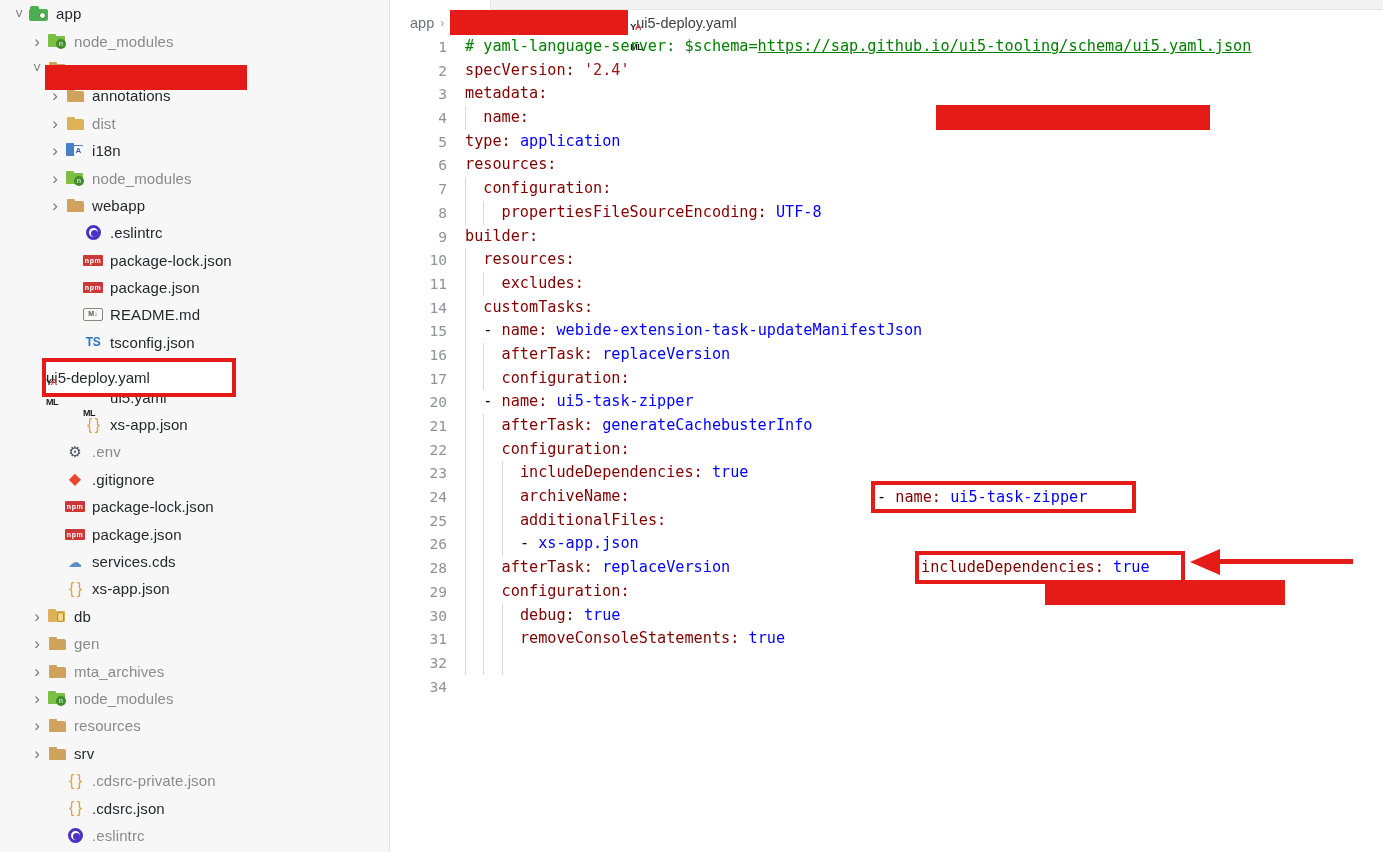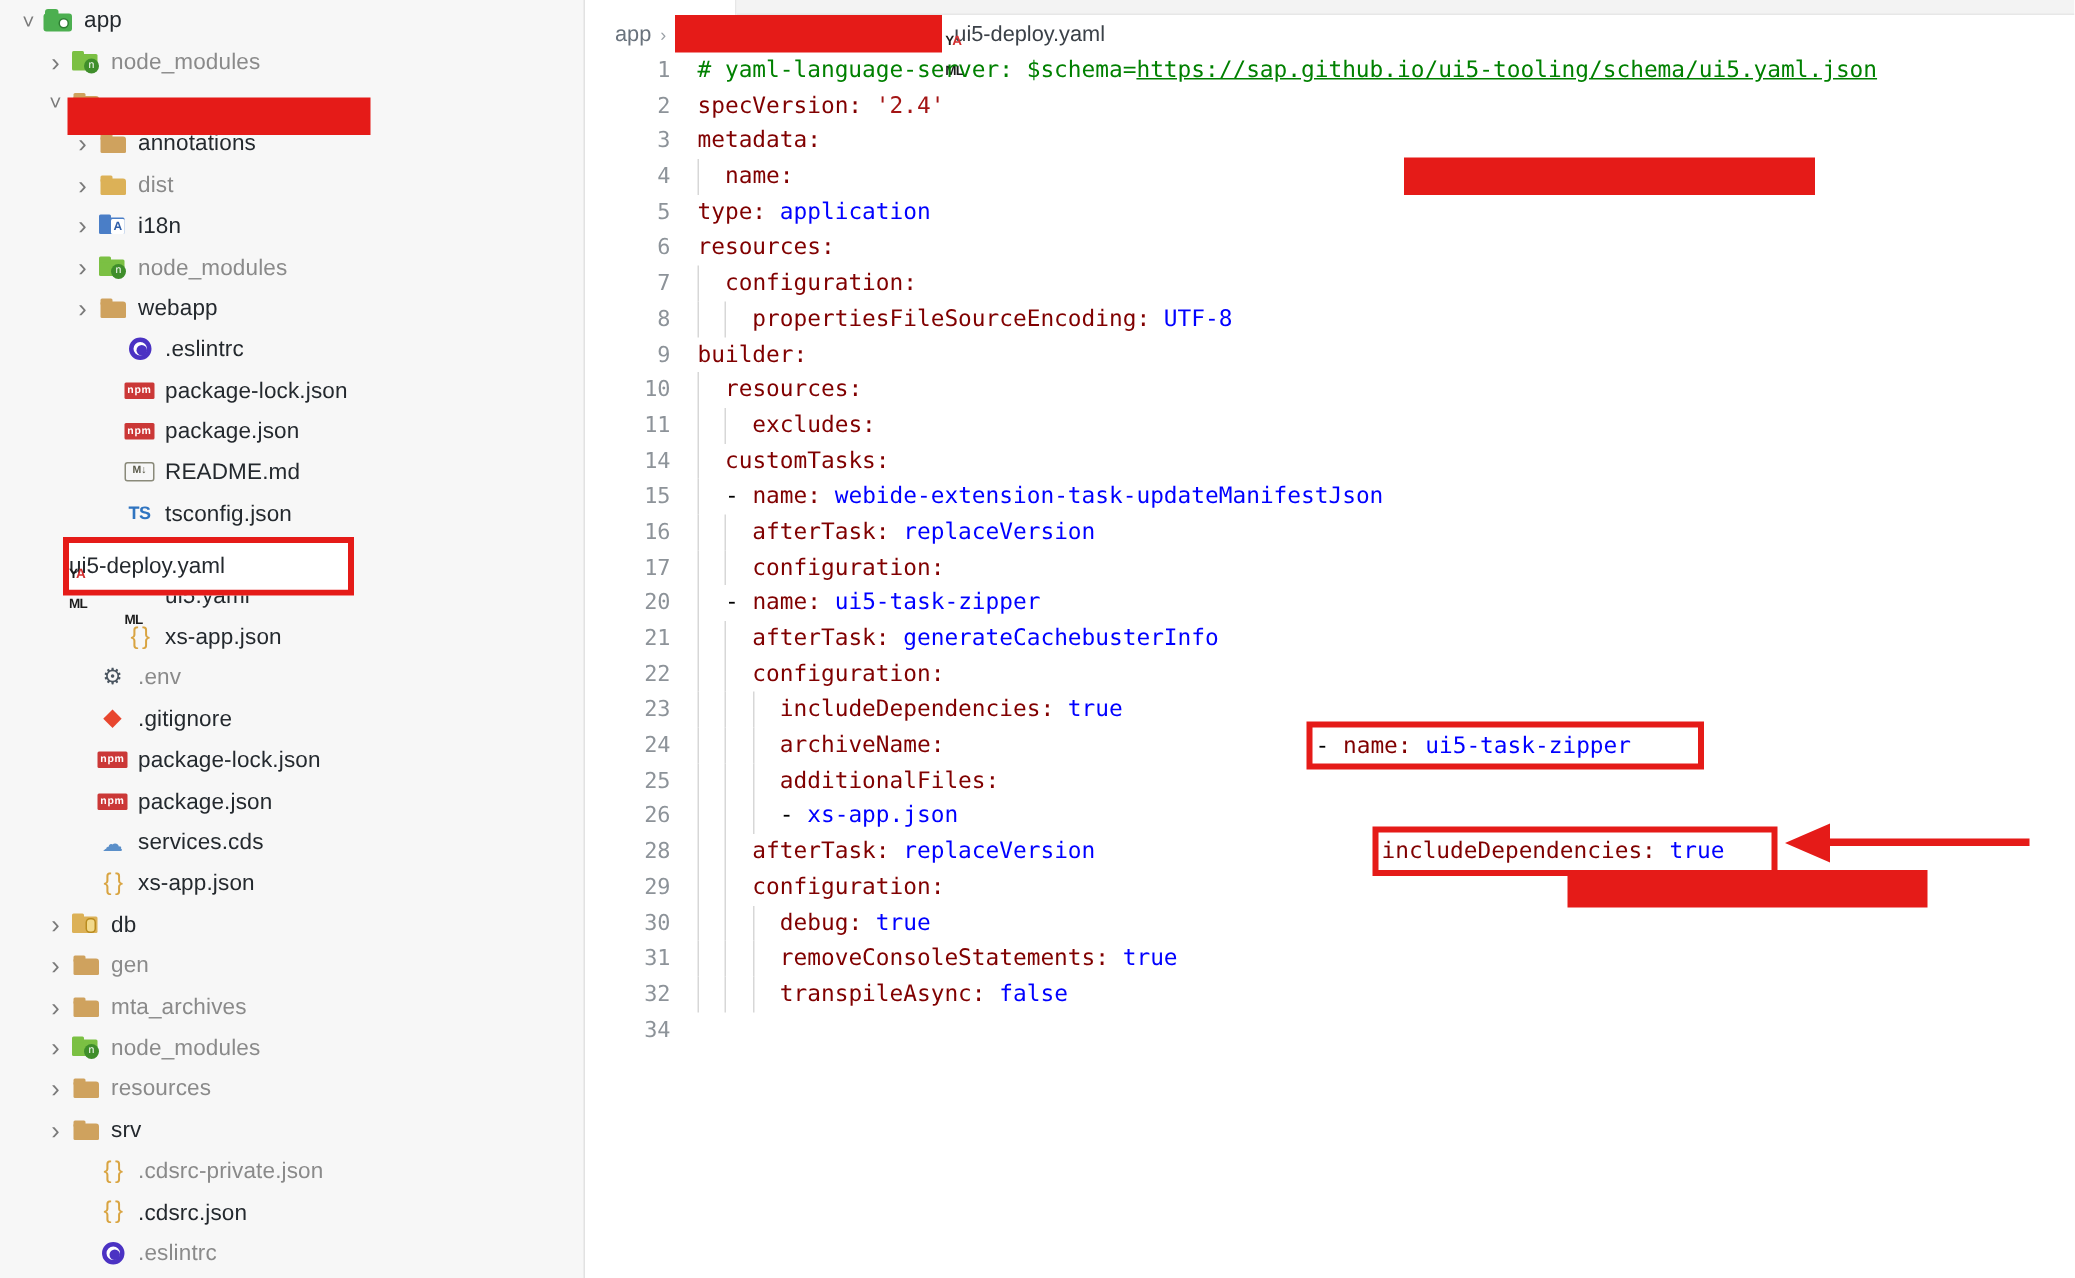--- a/index.html
+++ b/index.html
@@ -497,21 +497,21 @@
         <div class="cline"><span class="lnum">21</span><span class="guide" style="left: 75px;"></span><span class="guide" style="left: 93.26px;"></span><span class="ctext">    <span class="k">afterTask:</span> <span class="v">generateCachebusterInfo</span></span></div>
         <div class="cline"><span class="lnum">22</span><span class="guide" style="left: 75px;"></span><span class="guide" style="left: 93.26px;"></span><span class="ctext">    <span class="k">configuration:</span></span></div>
         <div class="cline"><span class="lnum">23</span><span class="guide" style="left: 75px;"></span><span class="guide" style="left: 93.26px;"></span><span class="guide" style="left: 111.52px;"></span><span class="ctext">      <span class="k">includeDependencies:</span> <span class="v">true</span></span></div>
         <div class="cline"><span class="lnum">24</span><span class="guide" style="left: 75px;"></span><span class="guide" style="left: 93.26px;"></span><span class="guide" style="left: 111.52px;"></span><span class="ctext">      <span class="k">archiveName:</span></span></div>
         <div class="cline"><span class="lnum">25</span><span class="guide" style="left: 75px;"></span><span class="guide" style="left: 93.26px;"></span><span class="guide" style="left: 111.52px;"></span><span class="ctext">      <span class="k">additionalFiles:</span></span></div>
         <div class="cline"><span class="lnum">26</span><span class="guide" style="left: 75px;"></span><span class="guide" style="left: 93.26px;"></span><span class="guide" style="left: 111.52px;"></span><span class="ctext">      <span class="dash">- </span><span class="v">xs-app.json</span></span></div>
         <div class="cline"><span class="lnum">28</span><span class="guide" style="left: 75px;"></span><span class="guide" style="left: 93.26px;"></span><span class="ctext">    <span class="k">afterTask:</span> <span class="v">replaceVersion</span></span></div>
         <div class="cline"><span class="lnum">29</span><span class="guide" style="left: 75px;"></span><span class="guide" style="left: 93.26px;"></span><span class="ctext">    <span class="k">configuration:</span></span></div>
         <div class="cline"><span class="lnum">30</span><span class="guide" style="left: 75px;"></span><span class="guide" style="left: 93.26px;"></span><span class="guide" style="left: 111.52px;"></span><span class="ctext">      <span class="k">debug:</span> <span class="v">true</span></span></div>
         <div class="cline"><span class="lnum">31</span><span class="guide" style="left: 75px;"></span><span class="guide" style="left: 93.26px;"></span><span class="guide" style="left: 111.52px;"></span><span class="ctext">      <span class="k">removeConsoleStatements:</span> <span class="v">true</span></span></div>
-        <div class="cline"><span class="lnum">32</span><span class="guide" style="left: 75px;"></span><span class="guide" style="left: 93.26px;"></span><span class="guide" style="left: 111.52px;"></span><span class="ctext">      <span class="k">transpileAsync:</span> <span class="v">false</span></span></div>
+        <div class="cline"><span class="lnum">32</span><span class="guide" style="left: 75px;"></span><span class="guide" style="left: 93.26px;"></span><span class="guide" style="left: 111.52px;"></span></div>
         <div class="cline"><span class="lnum">34</span><span class="ctext"></span></div>
       </div>
 
     <div id="red-line4"></div>
     <div id="red-line24"></div>
 
     <div class="anno-box" id="anno-zipper"></div>
     <div id="anno-zipper-txt"><span class="dash">- </span><span class="k">name:</span> <span class="v">ui5-task-zipper</span></div>
 
     <div class="anno-box" id="anno-incdep"></div>

